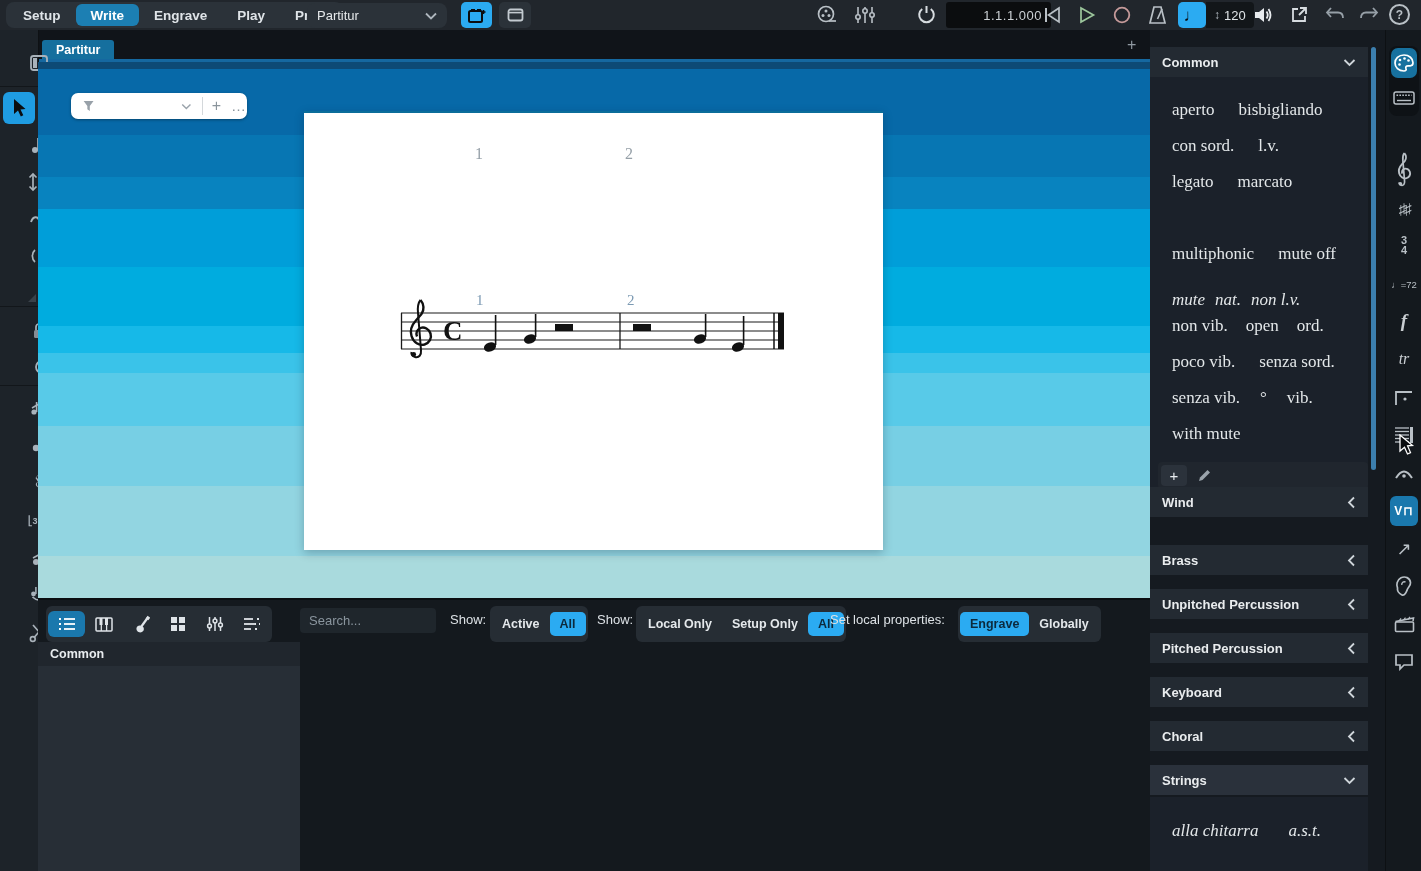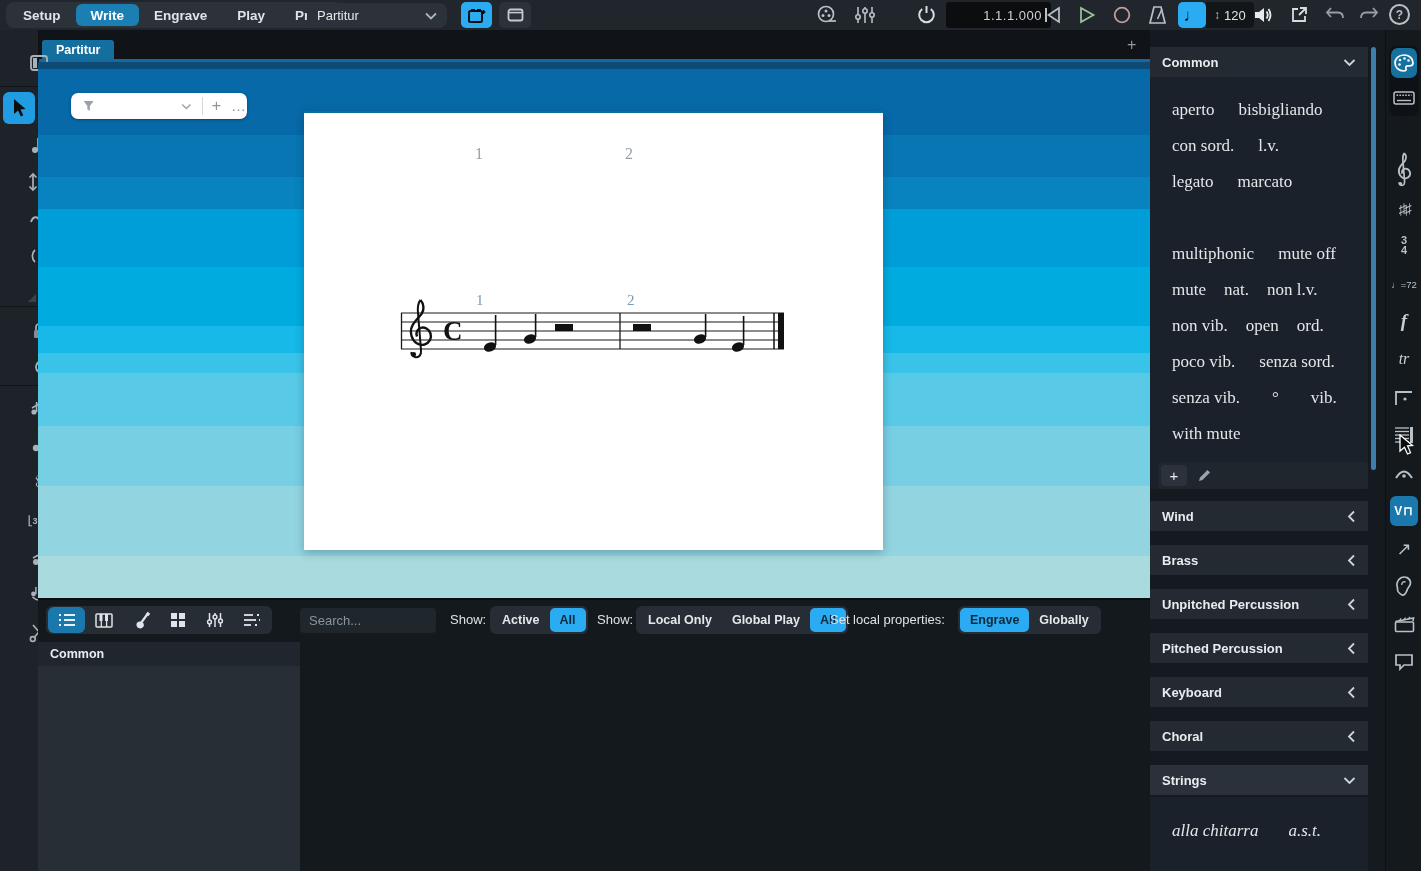--- a/index.html
+++ b/index.html
@@ -33,21 +33,21 @@
       #0d4a75 0px 7px,#0769a8 7px 73px,#0776b3 73px 115px,#0883bf 115px 147px,
       #009ed9 147px 205px,#00acdf 205px 264px,#16b9e8 264px 291px,#3ac3e9 291px 311px,
       #58cae8 311px 364px,#77cfe4 364px 424px,#92d5e1 424px 494px,#a9dadd 494px 100%);}
   #filterbar{left:33px;top:31px;width:176px;height:26px;background:#fff;border-radius:7px;
              box-shadow:0 1px 3px rgba(0,0,0,.35);display:flex;align-items:center;color:#8a949c;}
   #page{left:266px;top:49px;width:579px;height:439px;background:#fff;box-sizing:border-box;
         border-top:2px solid #0b6d9a;box-shadow:0 3px 9px rgba(0,20,40,.25);}
   .ghostnum{position:absolute;font-family:"Liberation Serif",serif;font-size:16px;color:#96a0a8;}
   
   #bottompanel{left:38px;top:598px;width:1112px;height:273px;background:#14191e;border-top:2px solid #0a0d10;box-sizing:border-box;}
-  .seggroup{background:#262d34;border-radius:6px;height:28px;display:flex;align-items:center;padding:0 2px;}
+  .seggroup{background:#262d34;border-radius:6px;height:36px;display:flex;align-items:center;padding:0 2px;}
   .segbtn{height:24px;display:flex;align-items:center;padding:0 10px;font-size:12.5px;font-weight:700;color:#e4e8eb;border-radius:5px;}
   .segbtn.on{background:#2babf2;color:#0c2a3d;}
   .botlabel{font-size:13px;color:#dde2e6;}
   #searchbox{background:#1f262c;border:none;border-radius:4px;color:#cfd5da;font-size:13px;
              padding:0 9px;height:25px;width:136px;box-sizing:border-box;font-family:"Liberation Sans",sans-serif;outline:none;}
   #searchbox::placeholder{color:#8a959e;}
   .iconcell{width:37px;height:26px;display:flex;align-items:center;justify-content:center;color:#dfe4e8;border-radius:6px;}
   .iconcell.on{background:#1a78ad;}
   
   #rightpanel{left:1150px;top:30px;width:235px;height:841px;background:#151a20;overflow:hidden;}
@@ -440,21 +440,21 @@
 
     <span class="abs botlabel" style="left:412px;top:12px;">Show:</span>
     <div class="abs seggroup" style="left:452px;top:6px;">
       <div class="segbtn">Active</div>
       <div class="segbtn on">All</div>
     </div>
 
     <span class="abs botlabel" style="left:559px;top:12px;">Show:</span>
     <div class="abs seggroup" style="left:598px;top:6px;">
       <div class="segbtn">Local Only</div>
-      <div class="segbtn">Global Play</div>
+      <div class="segbtn">Setup Only</div>
       <div class="segbtn on">All</div>
     </div>
 
     <span class="abs botlabel" style="left:792px;top:12px;">Set local properties:</span>
     <div class="abs seggroup" style="left:920px;top:6px;">
       <div class="segbtn on">Engrave</div>
       <div class="segbtn">Globally</div>
     </div>
 
     <div class="abs flex" style="left:0;top:42px;width:262px;height:24px;background:#20262d;padding-left:12px;box-sizing:border-box;font-size:12.5px;font-weight:700;color:#e8ecef;">
@@ -482,53 +482,53 @@
       <span class="tech">l.v.</span>
     </div>
     <div class="techrow" style="top:134px;">
       <span class="tech">legato</span>
       <span class="tech">marcato</span>
     </div>
     <div class="techrow" style="top:206px;">
       <span class="tech">multiphonic</span>
       <span class="tech">mute off</span>
     </div>
-    <div class="techrow" style="top:242px;gap:18px;">
+    <div class="techrow" style="top:252px;gap:10px;font-style:italic;">
       <span class="tech">mute</span>
       <span class="tech">nat.</span>
       <span class="tech">non l.v.</span>
     </div>
     <div class="techrow" style="top:278px;gap:18px;">
       <span class="tech">non vib.</span>
       <span class="tech">open</span>
       <span class="tech">ord.</span>
     </div>
     <div class="techrow" style="top:314px;">
       <span class="tech">poco vib.</span>
       <span class="tech">senza sord.</span>
     </div>
-    <div class="techrow" style="top:350px;gap:32px;">
+    <div class="techrow" style="top:350px;gap:20px;">
       <span class="tech">senza vib.</span>
       <span class="tech">°</span>
       <span class="tech">vib.</span>
     </div>
     <div class="techrow" style="top:386px;">
       <span class="tech">with mute</span>
     </div>
 
     <div class="abs flex" style="left:8px;top:432px;width:210px;height:27px;background:#20262e;border-radius:4px;padding:0 3px;gap:10px;box-sizing:border-box;">
       <div class="flex" style="width:26px;height:21px;background:#2b323b;border-radius:4px;justify-content:center;font-size:15px;color:#e8ecef;">+</div>
       <svg width="15" height="15" viewBox="0 0 15 15">
         <path d="M2 13 L3 9.5 L10.5 2 L13 4.5 L5.5 12 Z" fill="#9aa3ab"></path>
       </svg>
     </div>
 
     <div class="abs" style="left:221px;top:17px;width:5px;height:423px;background:#3c7fae;border-radius:3px;"></div>
 
-    <div class="rp-header rp-section" style="top:471px;">
+    <div class="rp-header rp-section" style="top:457px;">
       <span>Wind</span>
       <svg class="chev" width="9" height="13" viewBox="0 0 9 13">
           <polyline points="7,1.5 2,6.5 7,11.5" fill="none" stroke="currentColor" stroke-width="1.8"></polyline>
         </svg>
     </div>
     <div class="rp-header rp-section" style="top:559px;">
       <span>Unpitched Percussion</span>
       <svg class="chev" width="9" height="13" viewBox="0 0 9 13">
           <polyline points="7,1.5 2,6.5 7,11.5" fill="none" stroke="currentColor" stroke-width="1.8"></polyline>
         </svg>

